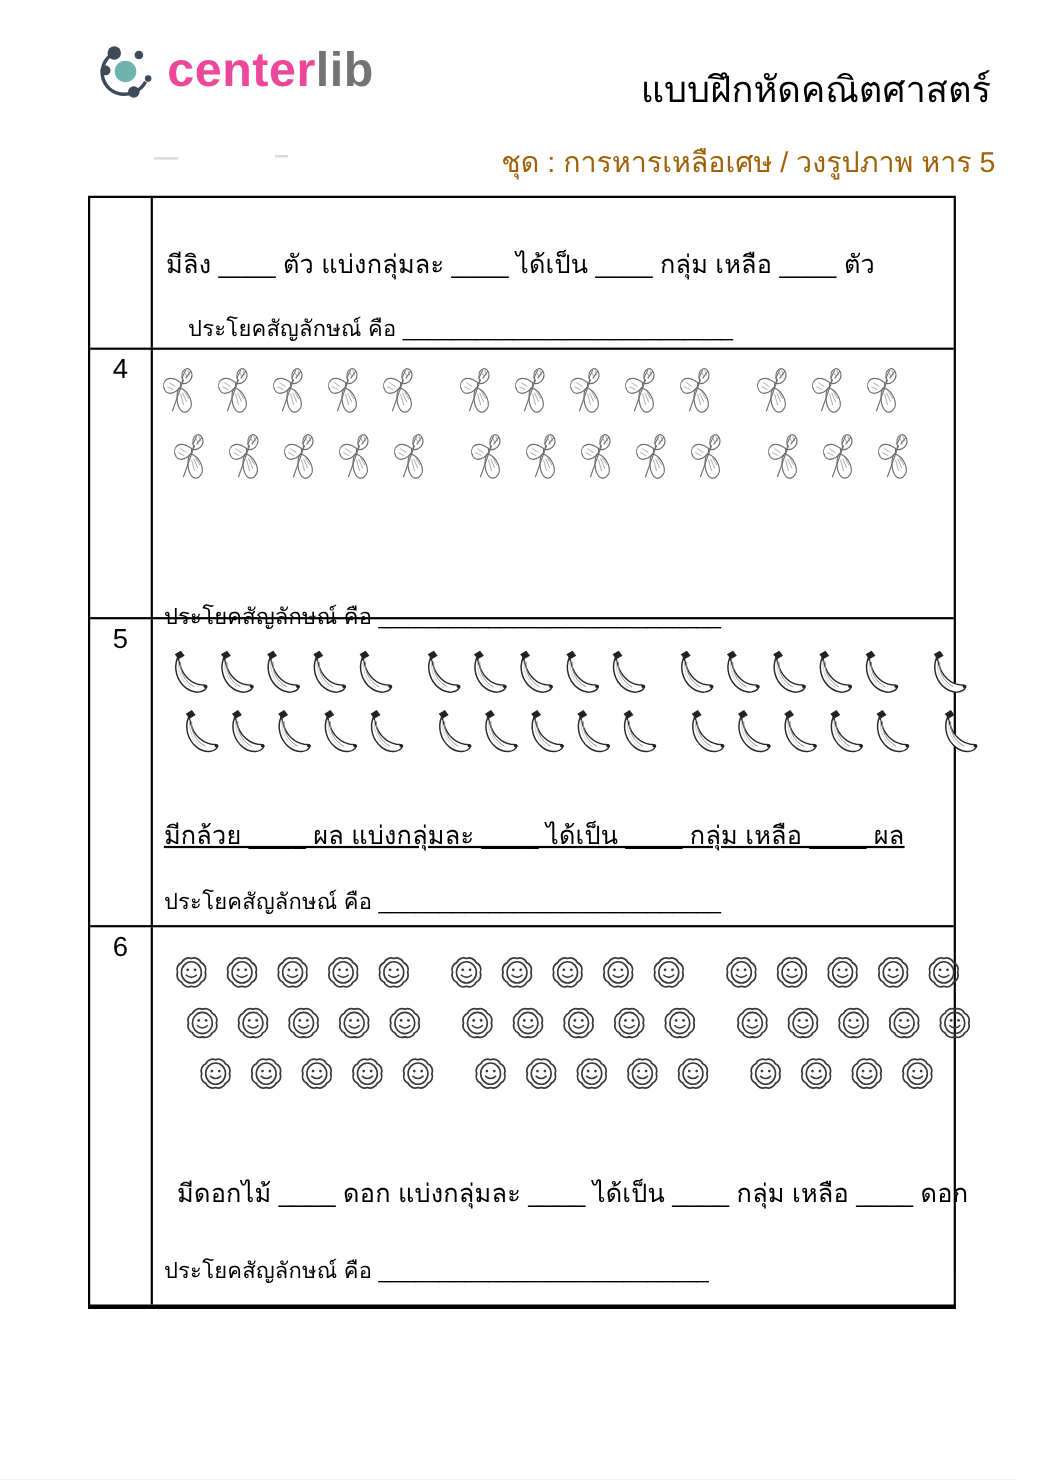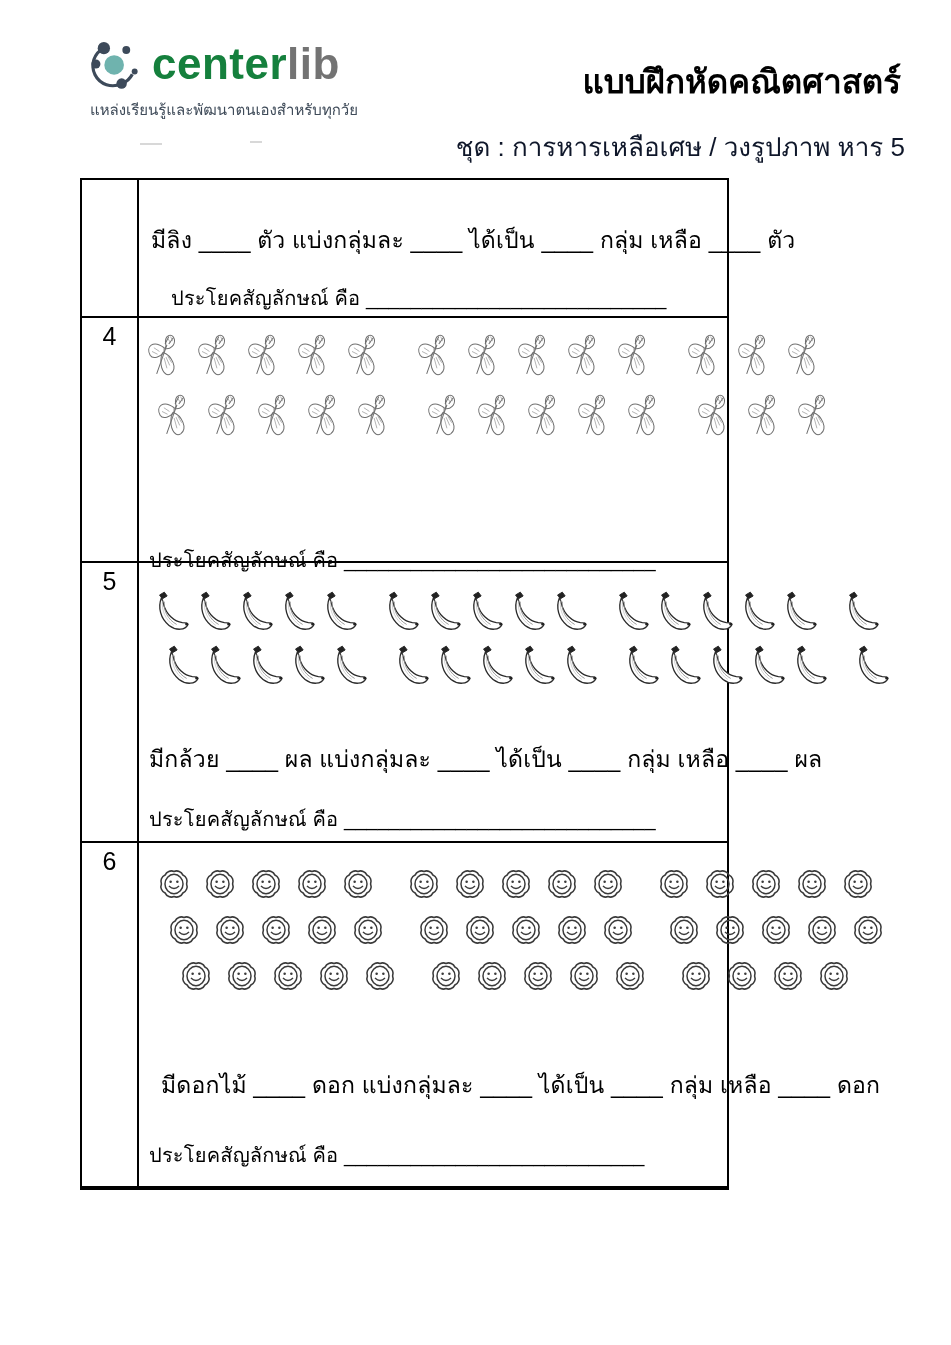--- a/index.html
+++ b/index.html
@@ -8,37 +8,37 @@
   .page {
     position:relative; width:951px; height:1345px; margin:0 auto;
     background:#ffffff; color:#000; overflow:hidden;
   }
 
   
   .logo-block { position:absolute; left:88px; top:36px; }
   .logo-top { display:flex; align-items:center; gap:8px; }
   .logo-icon { width:56px; height:56px; display:block; }
   .logo-word { font-size:44px; font-weight:bold; letter-spacing:0.5px; line-height:1; }
-  .logo-word .brand-a { color:#15803d; }
+  .logo-word .brand-a { color:#ec4899; }
   .logo-word .brand-b { color:#737373; }
   .logo-tagline { margin-top:6px; margin-left:2px; font-size:15px; color:#3f4b59; }
 
   .main-title {
     position:absolute; top:55px; right:50px;
-    font-size:33px; font-weight:bold; color:#000; white-space:nowrap;
+    font-size:33px; font-weight:normal; color:#000; white-space:nowrap;
   }
   .sub-title {
     position:absolute; top:126px; right:46px;
-    font-size:26px; color:#0f172a; white-space:nowrap;
+    font-size:26px; color:#a16207; white-space:nowrap;
   }
   .faint-artifact { position:absolute; height:2px; background:#d8d8d8; }
 
   
   .wtable {
-    position:absolute; left:80px; top:178px; width:649px;
+    position:absolute; left:80px; top:178px; width:789px;
     border:2px solid #000; border-bottom-width:4px;
   }
   .t-row { display:flex; border-bottom:2px solid #000; }
   .t-row:last-child { border-bottom:none; }
   .num-cell {
     width:57px; flex:0 0 57px; border-right:2px solid #000;
     font-size:25px; text-align:center; padding-top:4px;
   }
   .content-cell { position:relative; flex:1; }
 
@@ -68,21 +68,21 @@
   .pic-item svg { display:block; }
 
   .q3-sentence { top:42px; left:12px; }
   .q3-answer   { top:102px; left:32px; }
 
   .q4-pics     { top:12px; left:4px; }
   .q4-sentence { top:166px; left:10px; }
   .q4-answer   { top:226px; left:10px; }
 
   .q5-pics     { top:26px; left:12px; }
-  .q5-sentence { top:178px; left:10px; }
+  .q5-sentence { top:178px; left:10px;text-decoration:underline; }
   .q5-answer   { top:240px; left:10px; }
 
   .q6-pics     { top:20px; left:14px; }
   .q6-sentence { top:224px; left:22px; }
   .q6-answer   { top:296px; left:10px; }
 </style>
 </head>
 <body>
 
 <div class="page">
@@ -94,21 +94,20 @@
         <path d="M17,13 A20,20 0 0 0 36,51" stroke="#3d4a5a" stroke-width="3.4" fill="none"></path>
         <path d="M36,51 A20,20 0 0 0 47.5,41" stroke="#3d4a5a" stroke-width="3.4" fill="none"></path>
         <circle cx="17" cy="13" r="6.6" fill="#3d4a5a"></circle>
         <circle cx="41" cy="15" r="4.2" fill="#3d4a5a"></circle>
         <circle cx="8.5" cy="30" r="4.8" fill="#3d4a5a"></circle>
         <circle cx="36" cy="51" r="5.6" fill="#3d4a5a"></circle>
         <circle cx="50" cy="38" r="3.2" fill="#3d4a5a"></circle>
       </svg>
       <div class="logo-word"><span class="brand-a">center</span><span class="brand-b">lib</span></div>
     </div>
-    <div class="logo-tagline">แหล่งเรียนรู้และพัฒนาตนเองสำหรับทุกวัย</div>
   </div>
 
   <div class="main-title">แบบฝึกหัดคณิตศาสตร์</div>
   <div class="sub-title">ชุด : การหารเหลือเศษ / วงรูปภาพ  หาร 5</div>
 
   <div class="faint-artifact" style="left:140px; top:143px; width:22px;"></div>
   <div class="faint-artifact" style="left:250px; top:141px; width:12px;"></div>
 
   <div class="wtable">
 

